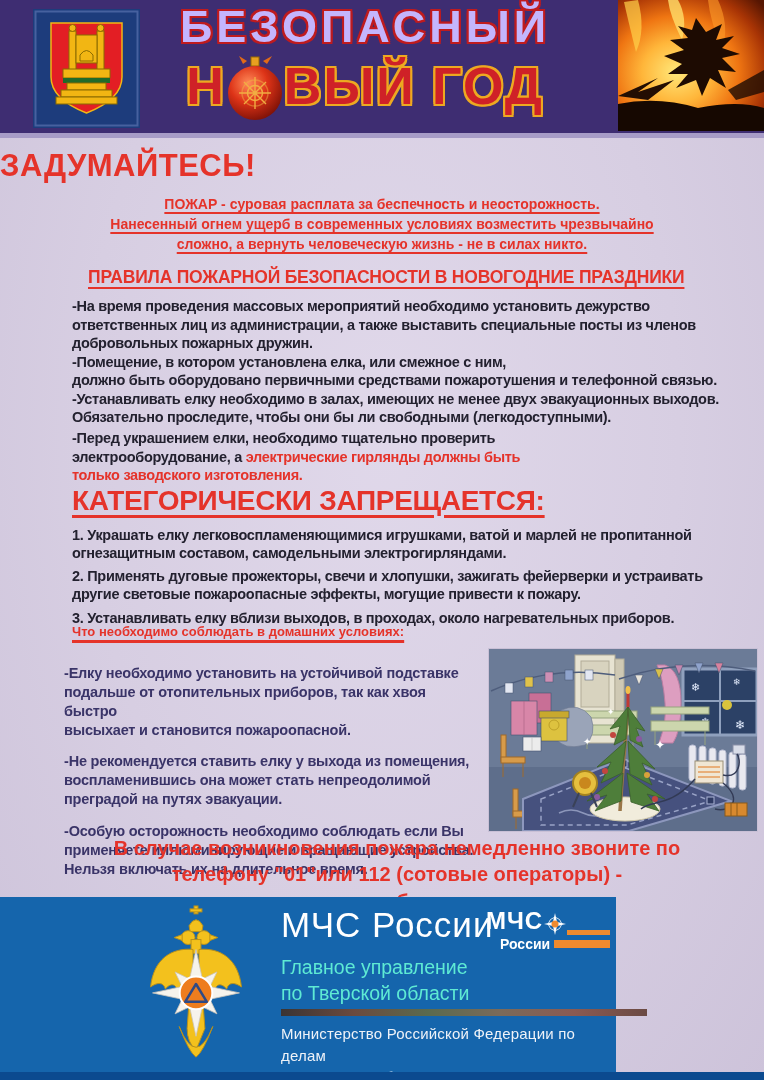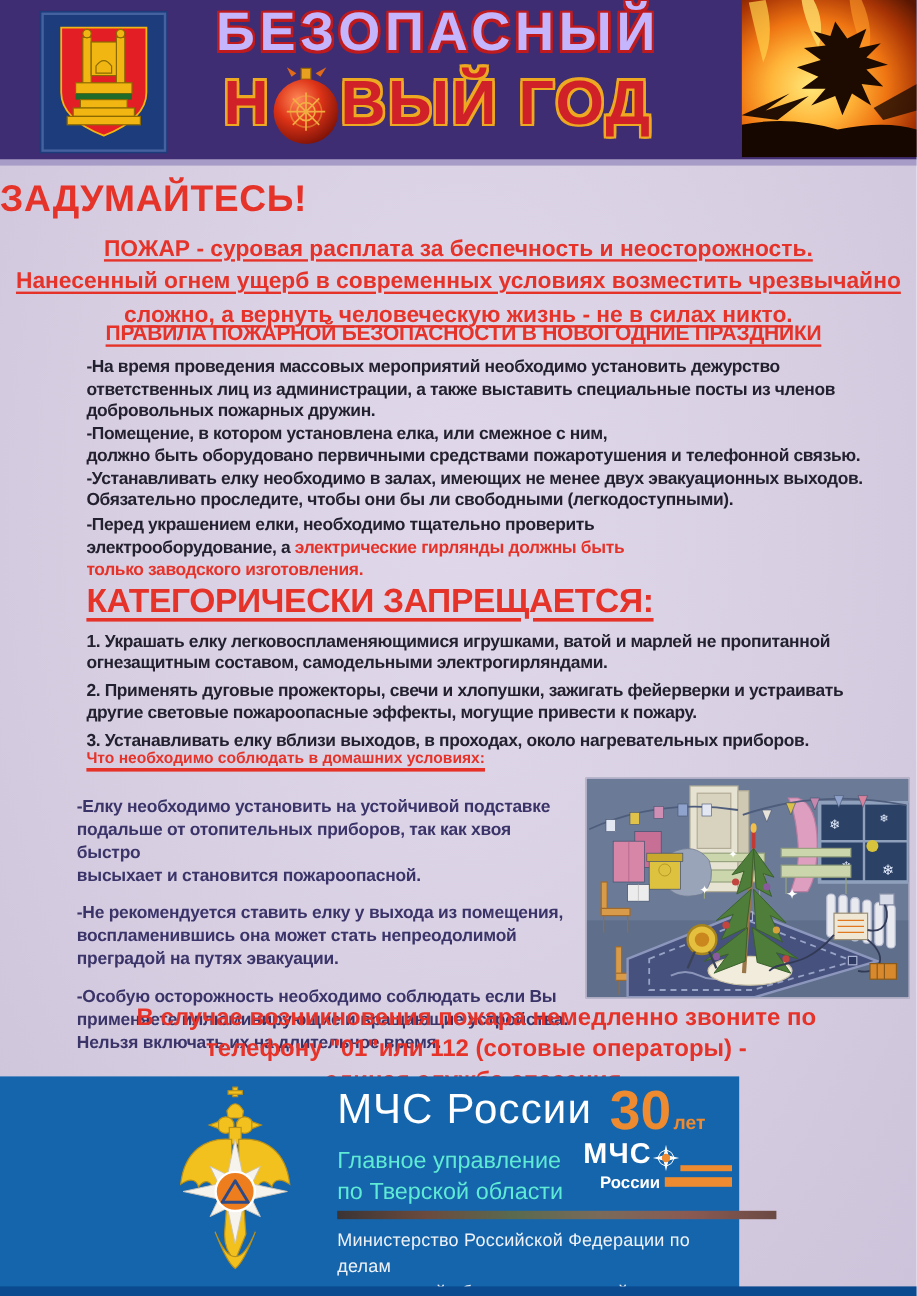--- a/index.html
+++ b/index.html
@@ -19,21 +19,21 @@
         letter-spacing:2px; color:#cf2127; margin-top:-4px;
         text-shadow:-2px -2px 0 #eda921,2px -2px 0 #eda921,-2px 2px 0 #eda921,2px 2px 0 #eda921,0 -2px 0 #eda921,0 2px 0 #eda921,-2px 0 0 #eda921,2px 0 0 #eda921; }
   .ball { width:56px; height:68px; margin:6px 1px 0 1px; flex:0 0 auto; }
   .fire { position:absolute; top:0; right:0; width:146px; height:131px; }
 
   
   .main { position:absolute; top:138px; left:0; width:764px; height:759px; }
   .h1 { position:absolute; top:10px; left:0; width:100%; text-align:left;
         font-size:31px; font-weight:bold; color:#e5332a; letter-spacing:.5px; }
   .intro { position:absolute; top:56px; left:0; width:100%; text-align:center;
-           font-size:19px; font-weight:bold; color:#e5332a; line-height:1.44; }
+           font-size:14px; font-weight:bold; color:#e5332a; line-height:1.44; }
   .intro span { text-decoration:underline; text-decoration-thickness:2px; text-underline-offset:3px; }
   .rules-heading { position:absolute; top:129px; left:88px; font-size:17.5px; font-weight:bold;
            color:#e5332a; text-decoration:underline; text-decoration-thickness:2px; text-underline-offset:4px; letter-spacing:-0.2px; }
   .rules { position:absolute; top:159px; left:72px; width:650px; }
   .para { font-size:14.5px; font-weight:bold; color:#23212f; line-height:1.28;
           letter-spacing:-0.3px; white-space:pre-line; }
   .warning { position:absolute; top:291px; left:72px; width:650px; }
   .red-inline { color:#e5332a; }
   .h2 { position:absolute; top:347px; left:72px; font-size:28px; font-weight:bold; color:#e5332a;
         text-decoration:underline; text-decoration-thickness:3px; text-underline-offset:5px; letter-spacing:-0.3px; }
@@ -357,24 +357,20 @@
 
     <div class="f-title">МЧС России</div>
     <div class="f-dept">Главное управление
 по Тверской области</div>
     <div class="f-line"></div>
     <div class="f-ministry">Министерство Российской Федерации по делам
 гражданской обороны, чрезвычайным ситуациям
 и ликвидации последствий стихийных бедствий</div>
 
     <div class="anniv">
-      <div class="anniv-top">
-        <span class="n30">30</span>
-        <span class="let">лет</span>
-      </div>
       <div class="anniv-mid">
         <span class="mchs">МЧС</span>
         <span class="anniv-star">
           <svg viewBox="0 0 22 22" width="22" height="22">
             <polygon points="11,0 13,9 22,11 13,13 11,22 9,13 0,11 9,9" fill="#ffffff"></polygon>
             <polygon points="11,4 15.5,6.5 18,11 15.5,15.5 11,18 6.5,15.5 4,11 6.5,6.5" fill="none" stroke="#ffffff" stroke-width="0.8"></polygon>
             <circle cx="11" cy="11" r="3.5" fill="#ee8a2f"></circle>
           </svg>
         </span>
         <span class="bar"></span>

